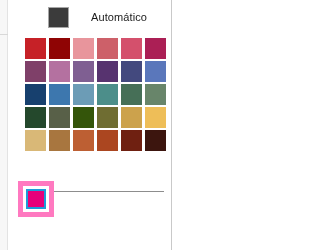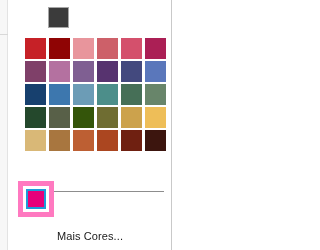--- a/index.html
+++ b/index.html
@@ -182,20 +182,21 @@
 <div id="stage">
 
   <div class="left-gutter">
     <div class="left-gutter-divider"></div>
   </div>
 
   <div class="panel" style="background: rgb(255, 255, 255); border-right-color: rgb(201, 201, 201);">
 
     <div class="auto-row">
       <div class="auto-swatch" style="background: rgb(59, 59, 59); border-color: rgb(166, 166, 166);"></div>
+      <div class="auto-label">Automático</div>
     </div>
 
     <div class="grid">
         <div class="swatch" style="background: rgb(198, 33, 39);"></div>
         <div class="swatch" style="background: rgb(143, 4, 4);"></div>
         <div class="swatch" style="background: rgb(232, 149, 156);"></div>
         <div class="swatch" style="background: rgb(205, 96, 105);"></div>
         <div class="swatch" style="background: rgb(212, 80, 108);"></div>
         <div class="swatch" style="background: rgb(171, 31, 85);"></div>
         <div class="swatch" style="background: rgb(127, 64, 105);"></div>
@@ -228,18 +229,15 @@
       <div class="recent-sep" style="background: rgb(141, 141, 141);"></div>
       <div class="recent-cell" style="background: rgb(255, 121, 192);">
         <div class="recent-cell-inner">
           <div class="recent-swatch-border" style="background: rgb(29, 154, 218);">
             <div class="recent-swatch-fill" style="background: rgb(230, 0, 122);"></div>
           </div>
         </div>
       </div>
     </div>
 
-    <div class="more-row">
-      <div class="more-label">Mais Cores...</div>
-    </div>
 
   </div>
 </div>
 
 </body></html>

